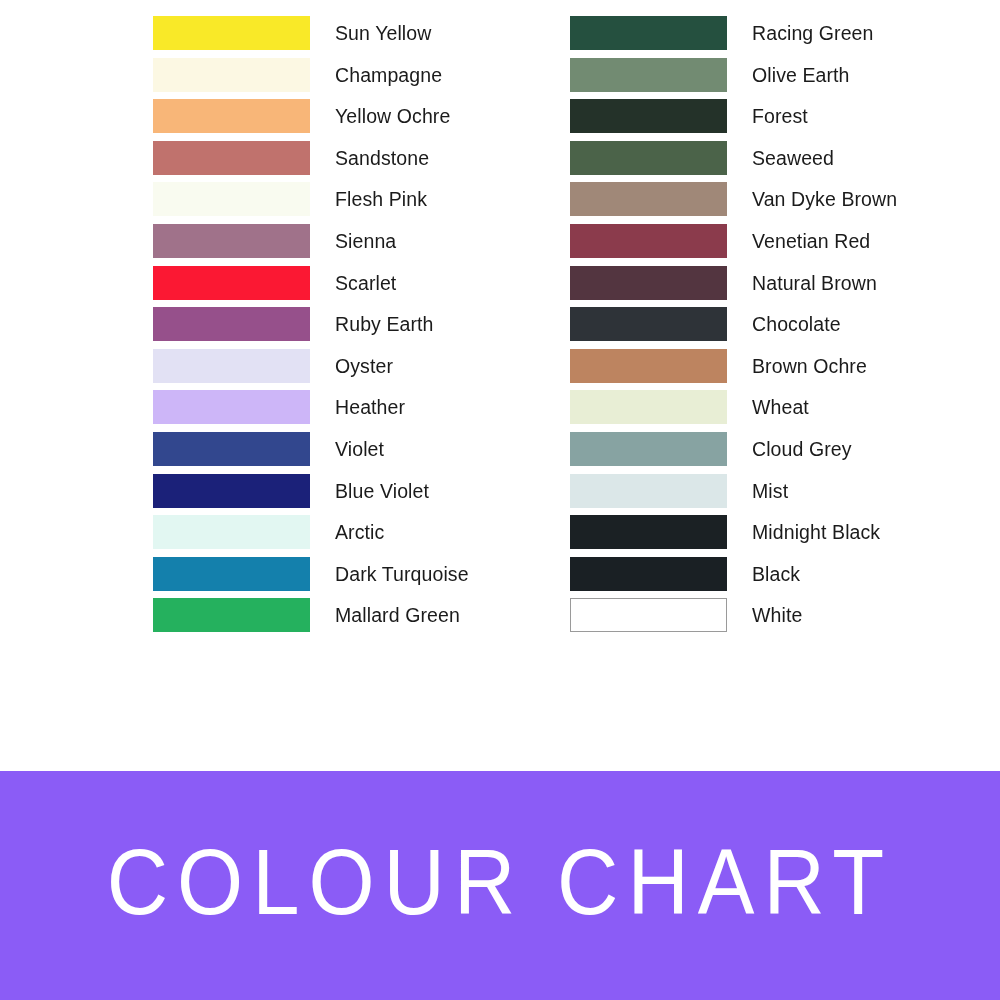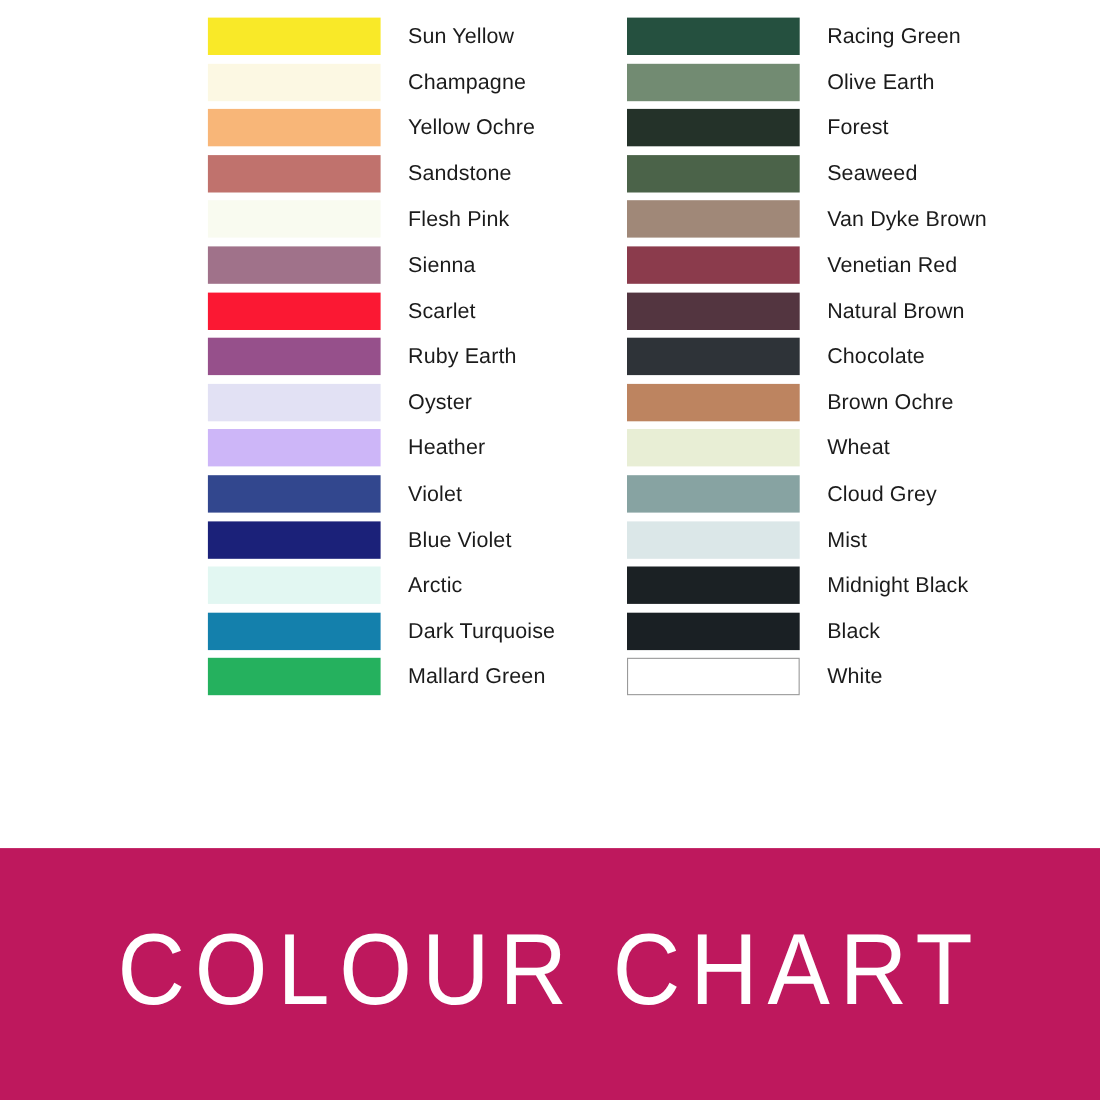--- a/index.html
+++ b/index.html
@@ -25,21 +25,21 @@
     top: 0;
     width: 1000px;
     height: 771px;
     background: #ffffff;
   }
   .column {
     position: absolute;
     top: 16px;
     width: 420px;
   }
-  #column-left  { left: 153px; margin-left: 36px; }
+  #column-left  { left: 153px; }
   #column-right { left: 570px; }
 
   .swatch-row {
     position: relative;
     height: 41.6px;
     display: flex;
     align-items: flex-start;
   }
   .swatch {
     width: 157px;
@@ -210,17 +210,17 @@
           <div class="swatch" style="background-color: rgb(26, 32, 36);"></div>
           <div class="swatch-label">Black</div>
         </div>
         <div class="swatch-row">
           <div class="swatch bordered" style="background-color: rgb(255, 255, 255);"></div>
           <div class="swatch-label">White</div>
         </div>
       </div>
   </div>
 
-  <div id="banner" style="background: #be185d;">
+  <div id="banner" style="background: #8b5cf6;">
     <div id="banner-title" style="color: rgb(255, 255, 255);">COLOUR CHART</div>
   </div>
 
 </div>
 
 </body></html>

